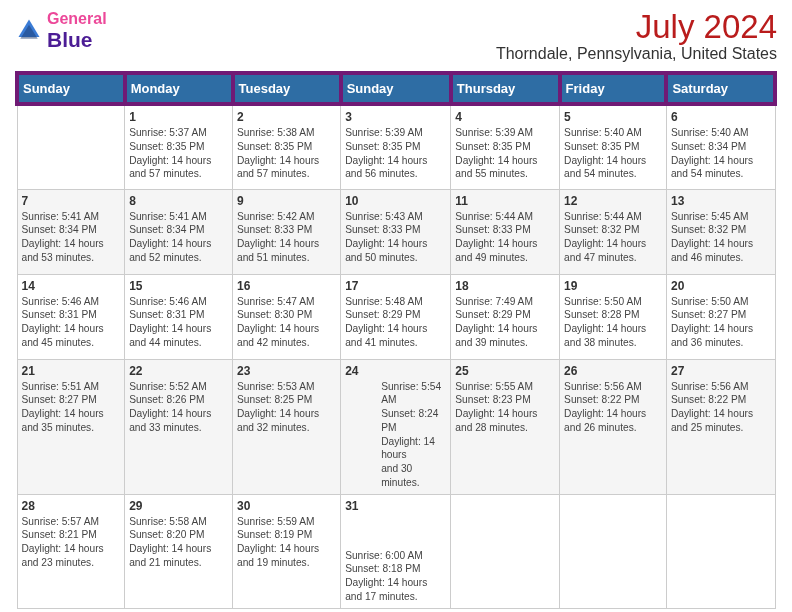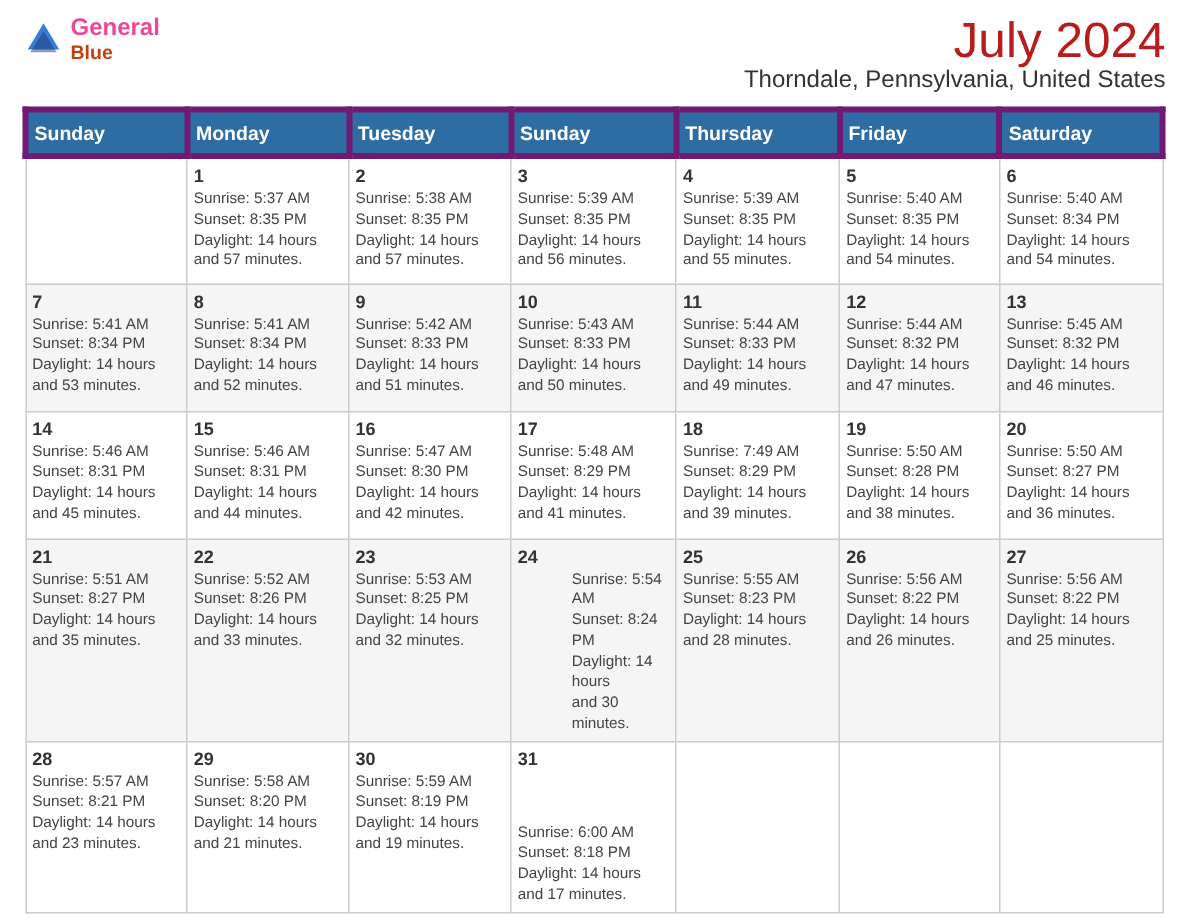--- a/index.html
+++ b/index.html
@@ -93,21 +93,21 @@
 <body>
 
 <div class="header">
   <div class="logo">
     <svg class="logo-icon" viewBox="0 0 32 32">
       <polygon points="16,4 28,24 4,24" fill="#3a7bd5"></polygon>
       <polygon points="16,10 26,26 6,26" fill="#1a3a6e" opacity="0.5"></polygon>
     </svg>
     <div class="logo-text">
       <span style="font-size:16px;font-weight:bold;color:#ec4899;">General</span>
-      <span style="font-size:13px;font-weight:bold;color:#c2410c;">Blue</span>
+      <span style="font-size:21px;font-weight:bold;color:#4c1d95;">Blue</span>
     </div>
   </div>
   <div class="title-block">
     <div class="month-year">July 2024</div>
     <div class="location">Thorndale, Pennsylvania, United States</div>
   </div>
 </div>
 
 <table>
   <thead>

